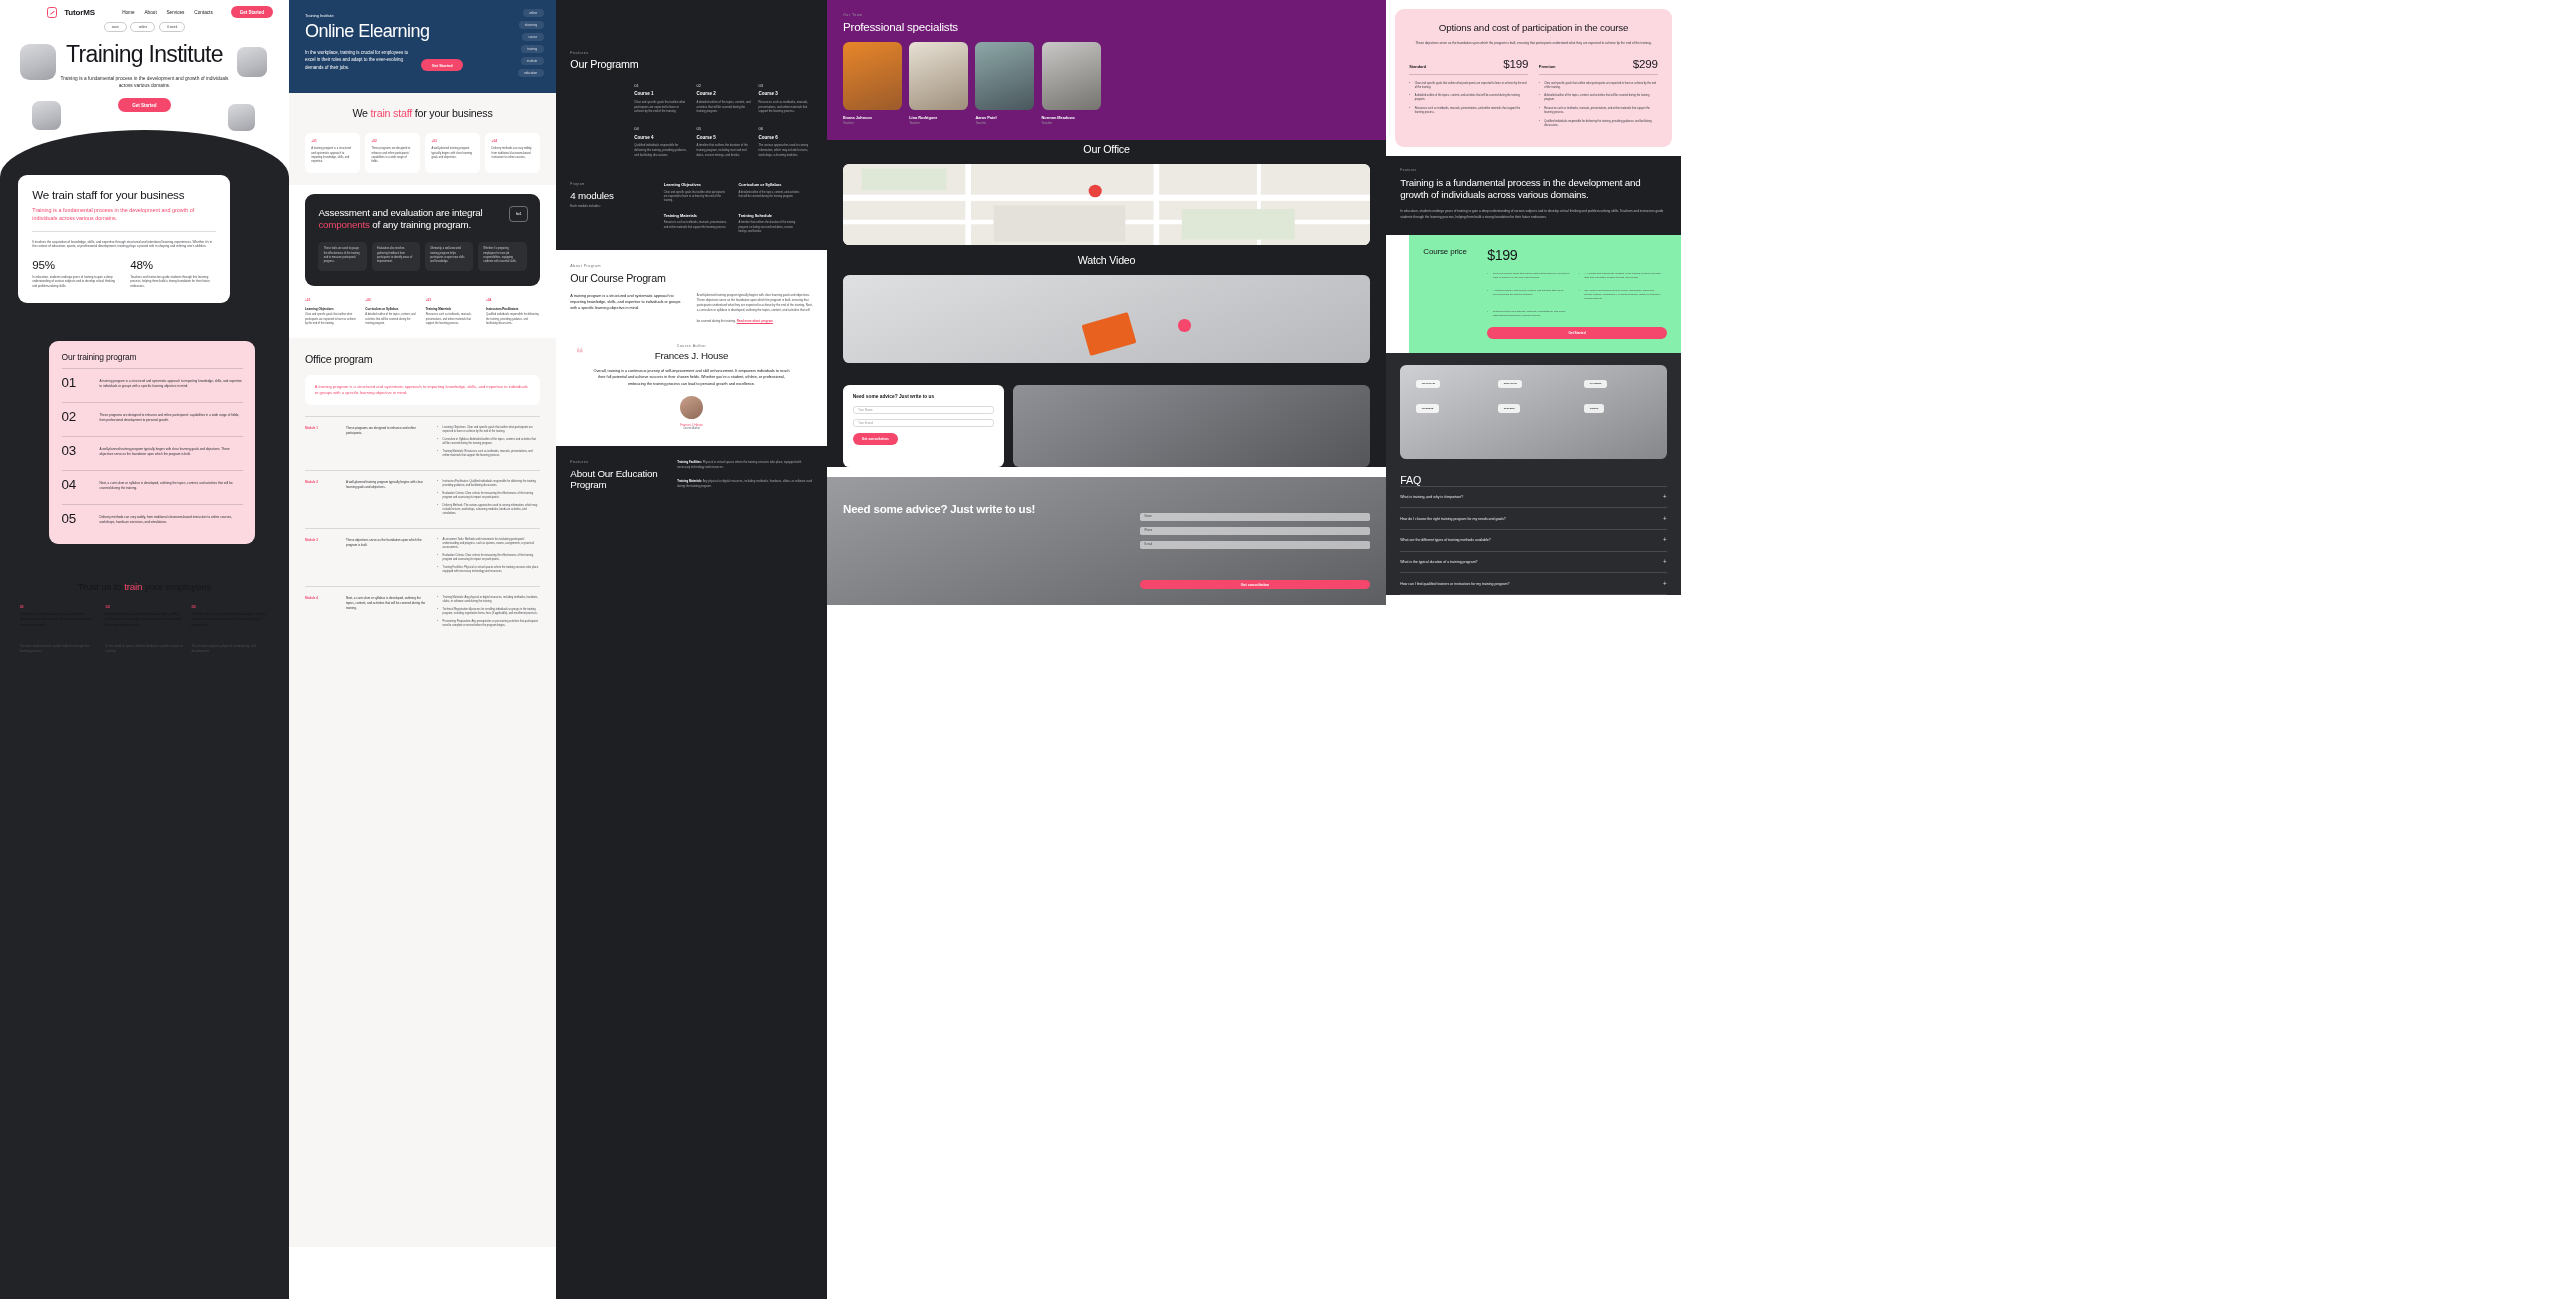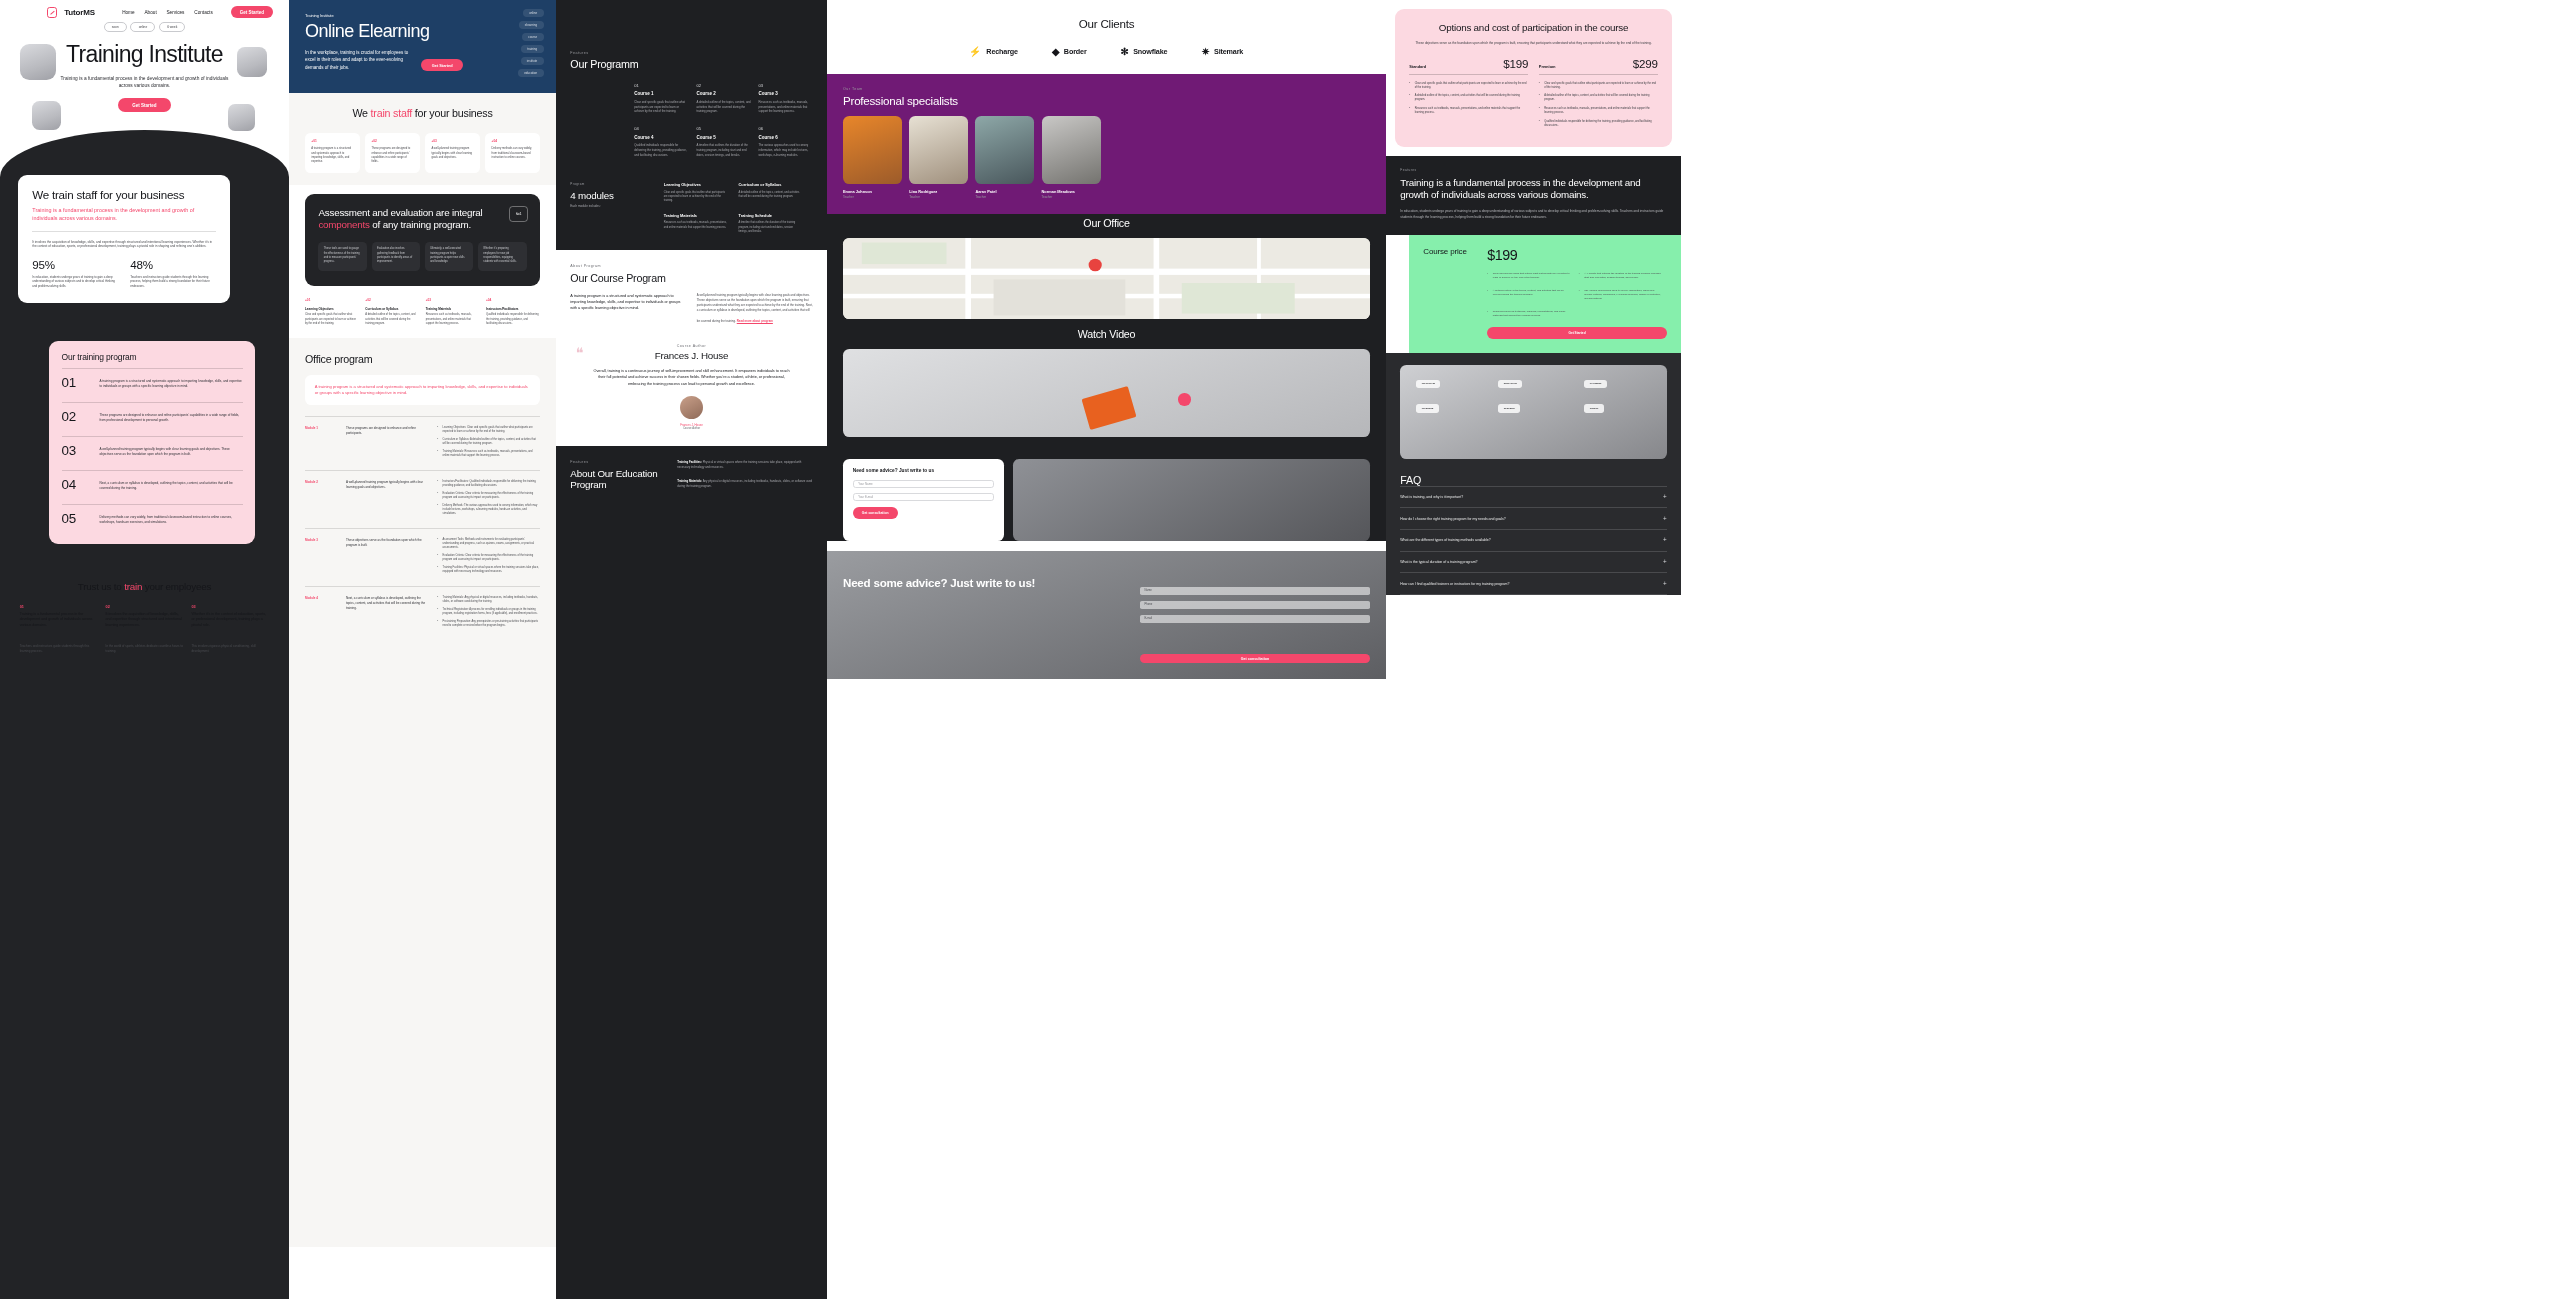--- a/index.html
+++ b/index.html
@@ -565,41 +565,20 @@
         <h2>About Our Education Program</h2>
       </div>
       <div class="r">
         <p><b>Training Facilities:</b> <span>Physical or virtual spaces where the training sessions take place, equipped with necessary technology and resources.</span></p>
         <p style="margin-top:9px"><b>Training Materials:</b> <span>Any physical or digital resources, including textbooks, handouts, slides, or software used during the training program.</span></p>
       </div>
     </div>
   </section>
 
   <section class="col" id="c4">
-    <div class="clients">
-      <h2>Our Clients</h2>
-      <div class="logos">
-        <span class="lg">
-            <span class="gl">⚡</span>
-            <span>Recharge</span>
-          </span>
-        <span class="lg">
-            <span class="gl">◆</span>
-            <span>Border</span>
-          </span>
-        <span class="lg">
-            <span class="gl">✻</span>
-            <span>Snowflake</span>
-          </span>
-        <span class="lg">
-            <span class="gl">✷</span>
-            <span>Sitemark</span>
-          </span>
-      </div>
-    </div>
 
     <div class="teamwrap">
       <div class="eb">Our Team</div>
       <h2>Professional specialists</h2>
       <div class="team">
         <div class="p">
             <div class="img" style="background:linear-gradient(160deg,#e8862a,#9c5b2a)"></div>
             <div class="n">Emma Johnson</div>
             <div class="r">Teacher</div>
           </div>

